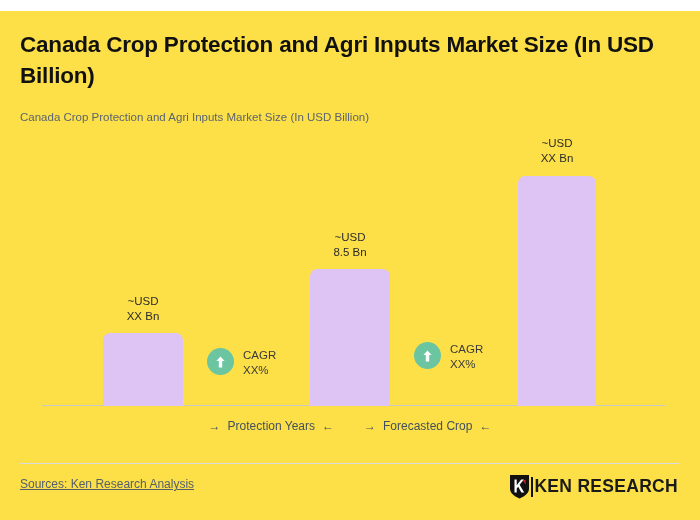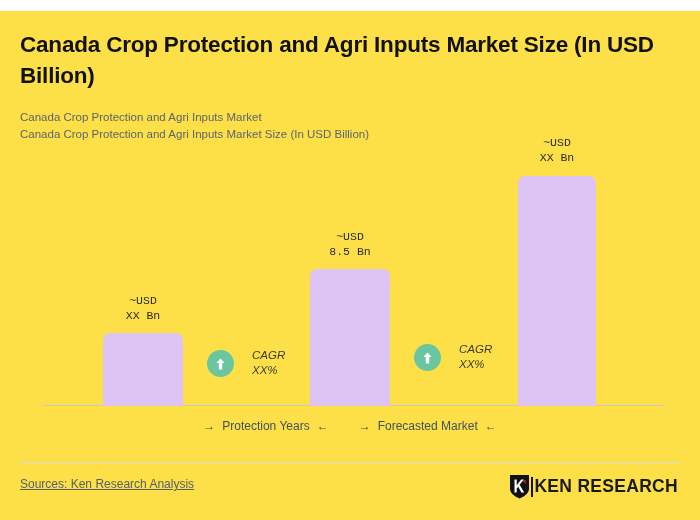--- a/index.html
+++ b/index.html
@@ -65,40 +65,38 @@
     background: #dec3f5;
     border-radius: 7px 7px 0 0;
   }
   .bar-value-label {
     position: absolute;
     text-align: center;
     font-size: 11.5px;
     line-height: 14.5px;
     color: #2b2b2b;
     white-space: pre-line;
-    font-family: Liberation Mono, monospace;
   }
 
   
   #bar-1        { left: 103px; top: 202px; width: 80px; height: 73px; }
   #bar-1-label  { left: 103px; top: 163px; width: 80px; }
   
   #bar-2        { left: 310px; top: 138px; width: 80px; height: 137px; }
   #bar-2-label  { left: 310px; top:  99px; width: 80px; }
   
   #bar-3        { left: 518px; top:  45px; width: 78px; height: 230px; }
   #bar-3-label  { left: 518px; top:   5px; width: 78px; }
 
   
   .cagr-badge {
     position: absolute;
     display: flex;
-    align-items: flex-end;
-    gap: 18px;
-    font-style: italic;
+    align-items: flex-start;
+    gap: 9px;
   }
   #cagr-badge-1 { left: 207px; top: 217px; }
   #cagr-badge-2 { left: 414px; top: 211px; }
   .cagr-circle {
     width: 27px; height: 27px;
     border-radius: 50%;
     background: #6bc5a0;
     display: flex;
     align-items: center;
     justify-content: center;
@@ -171,21 +169,20 @@
   }
 </style>
 </head>
 <body>
 
 <div id="chart-card">
 
   <div id="page-title">Canada Crop Protection and Agri Inputs Market Size (In USD Billion)</div>
 
   <div id="subtitle-block">
-    <div>Canada Crop Protection and Agri Inputs Market</div>
     <div>Canada Crop Protection and Agri Inputs Market Size (In USD Billion)</div>
   </div>
 
   <div id="plot-area">
 
     <div id="axis-baseline"></div>
 
     <div class="bar-value-label" id="bar-1-label">~USD
 XX Bn</div>
     <div class="bar" id="bar-1"></div>
@@ -221,21 +218,21 @@
   </div>
 
   <div id="period-legend">
     <div class="period-item">
       <span class="period-arrow">→</span>
       <span>Protection Years</span>
       <span class="period-arrow">←</span>
     </div>
     <div class="period-item">
       <span class="period-arrow">→</span>
-      <span>Forecasted Market</span>
+      <span>Forecasted Crop</span>
       <span class="period-arrow">←</span>
     </div>
   </div>
 
   <div id="footer-divider"></div>
 
   <div id="sources-text">Sources: Ken Research Analysis</div>
 
   <div id="brand-logo">
     <span>

